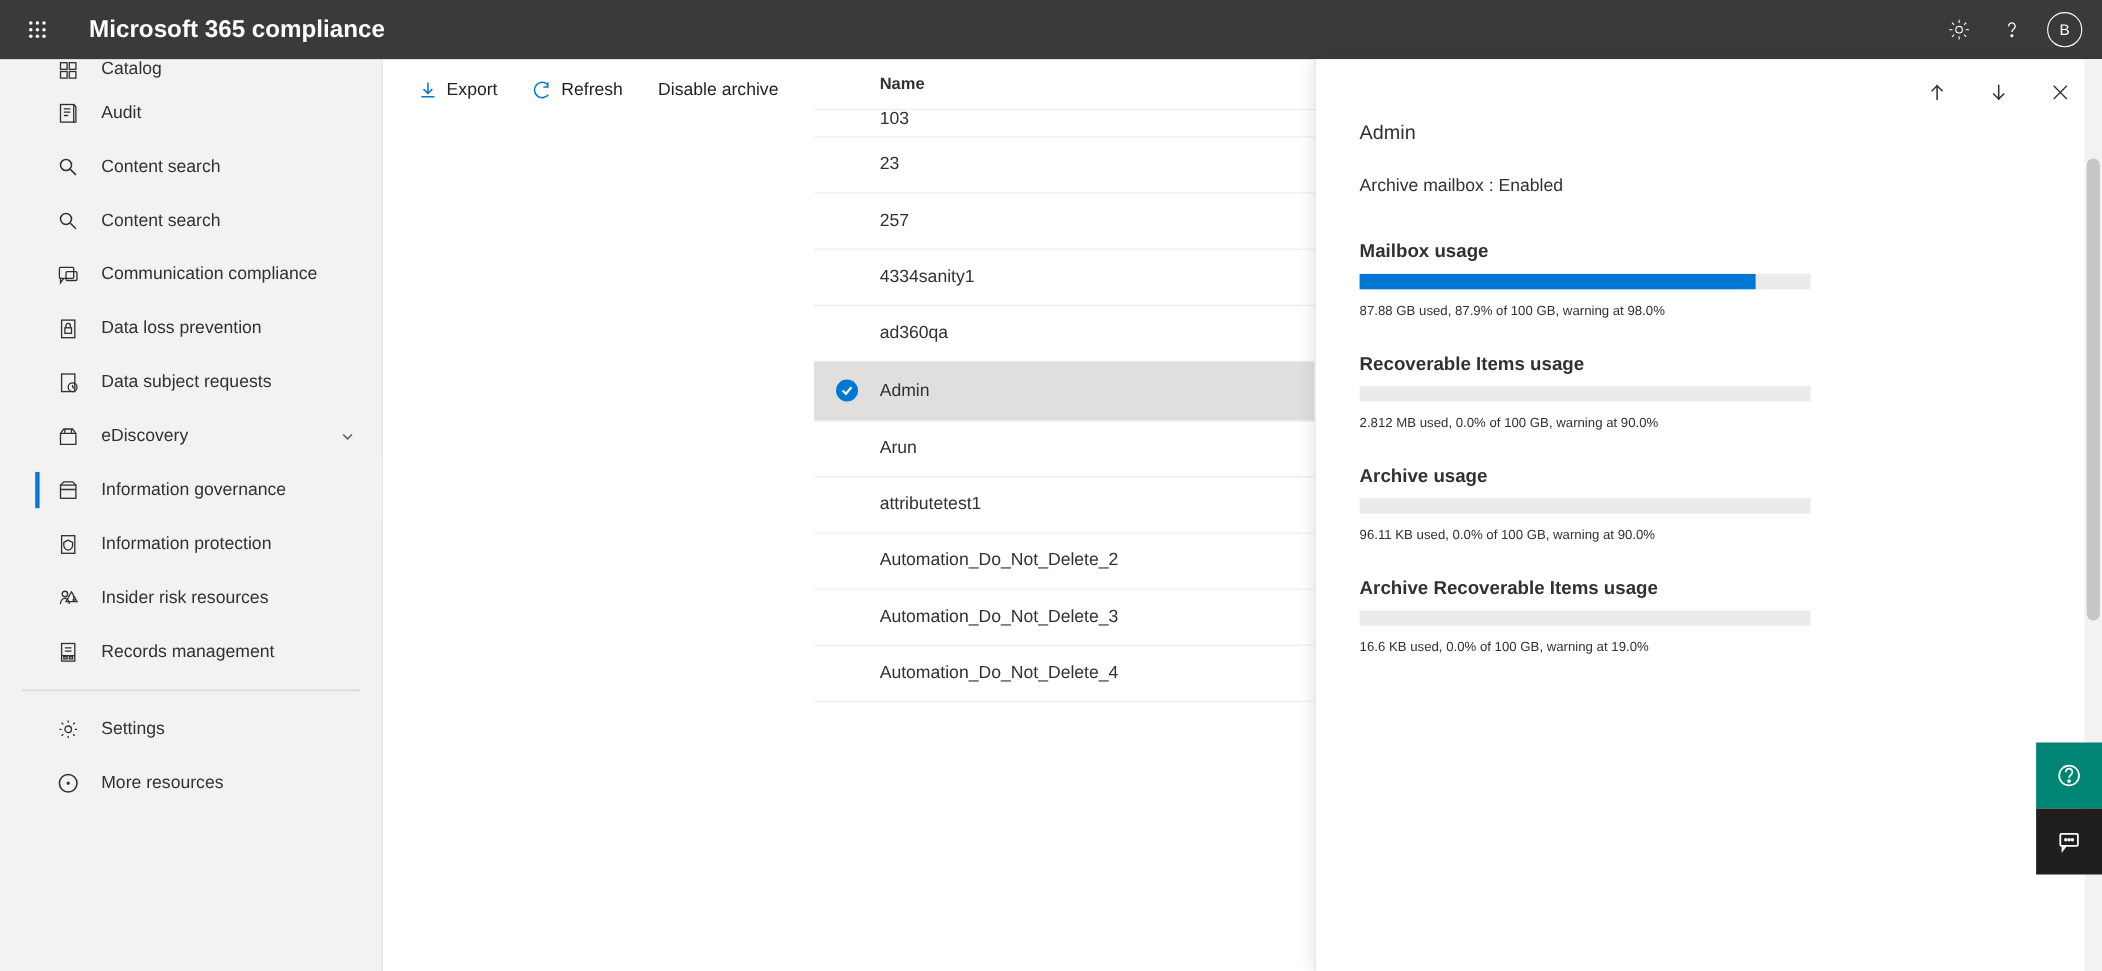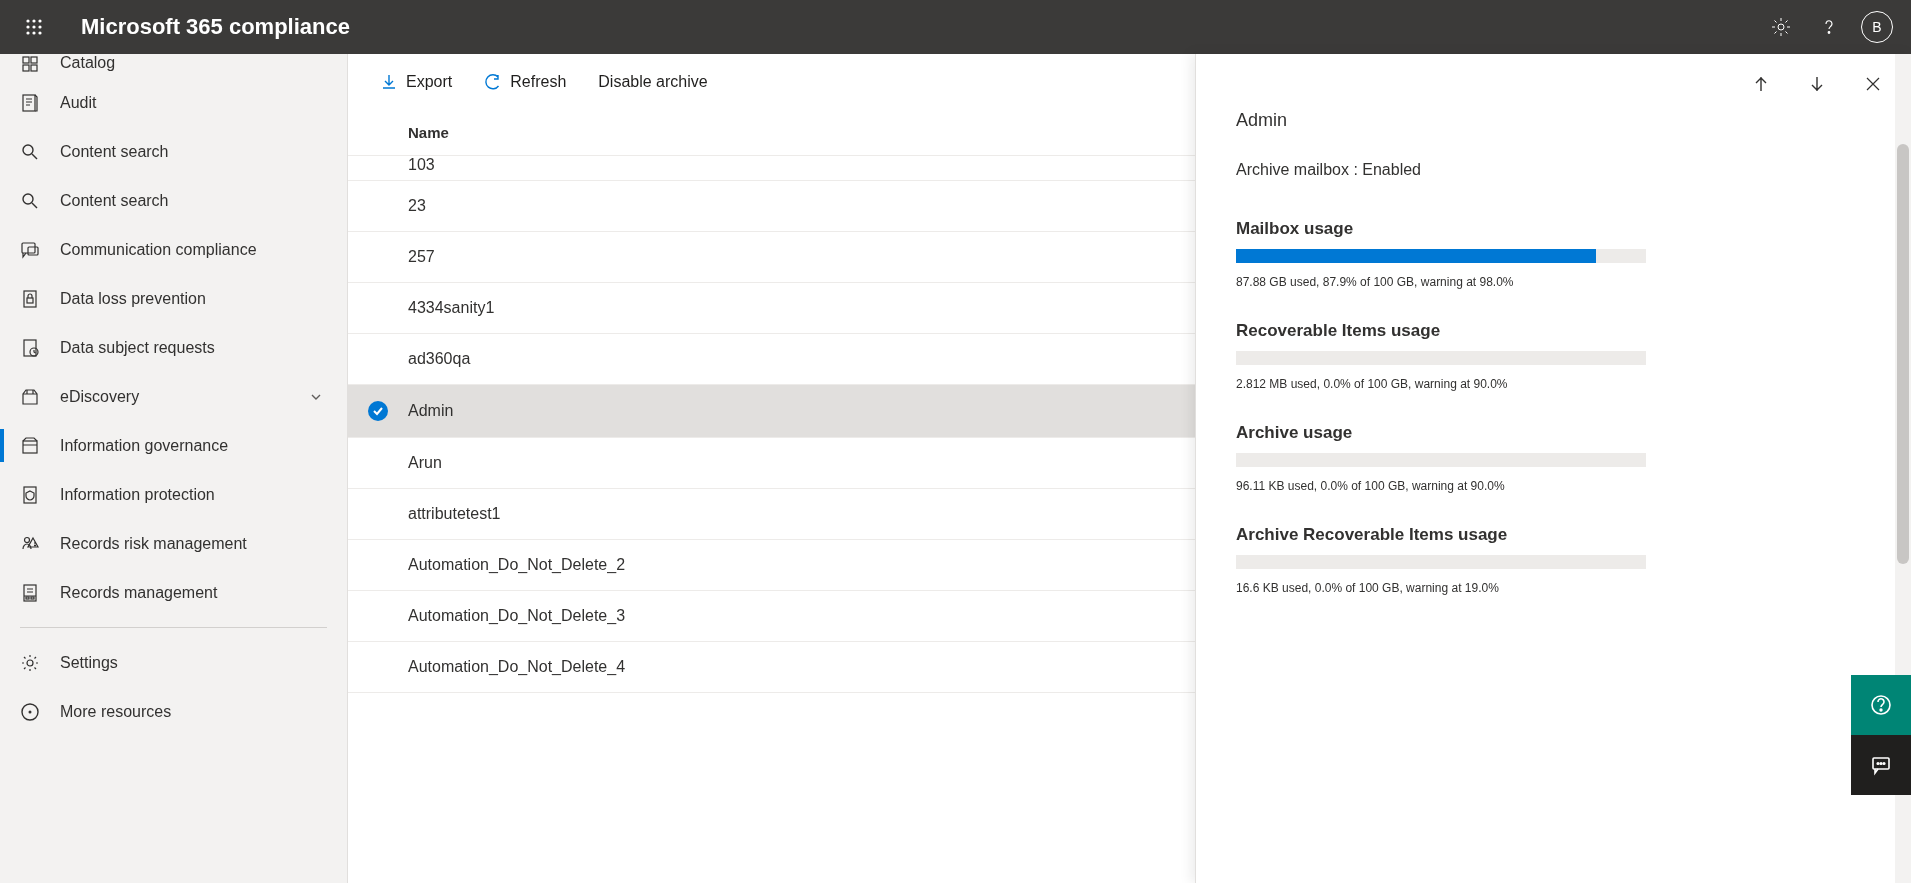--- a/index.html
+++ b/index.html
@@ -12,31 +12,31 @@
   .topbar .title { font-size: 22px; font-weight: 700; margin-left: 23px; }
   .topbar .spacer { flex: 1; }
   .topbar .iconbtn { width: 48px; height: 48px; display: flex; align-items: center; justify-content: center; cursor: pointer; }
   .avatar-circle { width: 32px; height: 32px; border-radius: 50%; border: 1px solid #fff; display:flex; align-items:center; justify-content:center; font-size: 14px; }
 
   .body { flex: 1; display: flex; min-height: 0; }
 
   
   .sidebar { width: 348px; background: #f3f2f1; border-right: 1px solid #e1dfdd; overflow: hidden; padding-top: 0; }
   .nav-list { list-style: none; }
-  .nav-item { display: flex; align-items: center; height: 49px; padding-left: 20px; cursor: pointer; position: relative; }
+  .nav-item { display: flex; align-items: center; height: 49px; padding-left: 20px; cursor: pointer; position: relative; margin-left: 32px; }
   .nav-item.partial { height: 24px; align-items: flex-start; overflow: hidden; }
   .nav-item .icon-slot { width: 40px; display: flex; align-items: center; justify-content: flex-start; color: #323130; }
   .nav-item .label { font-size: 16px; }
   .nav-item.selected { background: #f3f2f1; }
   .nav-item.selected::before { content:""; position:absolute; left:0; top:8px; bottom:8px; width:4px; background:#0078d4; }
   .nav-item .chevron { margin-left: auto; margin-right: 24px; color:#605e5c; }
   .nav-divider { height: 1px; background: #d2d0ce; margin: 10px 20px; }
 
   
-  .main { flex: 1; display: flex; flex-direction: column; min-width: 0; position: relative; background: #fff; }
+  .main { flex: 1; display: flex; flex-direction: row; min-width: 0; position: relative; background: #fff; }
   .cmdbar { height: 56px; display: flex; align-items: center; padding: 0 20px; gap: 8px; }
   .cmdbtn { display: flex; align-items: center; height: 40px; padding: 0 12px; gap: 8px; cursor: pointer; font-size: 16px; color:#201f1e; }
   .cmdbtn .ci { color:#0078d4; display:flex; }
   .cmdbtn.plain { color:#201f1e; }
   .table-wrap { flex:1; overflow:auto; }
   table { border-collapse: collapse; width: 100%; }
   th { text-align: left; font-weight: 600; font-size: 15px; padding: 14px 12px; border-bottom: 1px solid #edebe9; }
   th.col-check { width: 60px; }
   th.col-name { padding-left: 0; }
   th.col-more { width: 50px; }
@@ -220,21 +220,21 @@
           <li class="nav-item">
             <span class="icon-slot">
               <svg width="20" height="20" viewBox="0 0 20 20" fill="none" stroke="#323130" stroke-width="1.2">
                 <circle cx="7" cy="6" r="2.5"></circle>
                 <path d="M3 15c0-3 2-5 4-5s4 2 4 5"></path>
                 <path d="M13 4l5 9h-10z"></path>
                 <path d="M15 8v2"></path>
                 <circle cx="15" cy="11.5" r="0.5" fill="#323130"></circle>
               </svg>
             </span>
-            <span class="label">Records risk management</span>
+            <span class="label">Insider risk resources</span>
           </li>
           <li class="nav-item">
             <span class="icon-slot">
               <svg width="20" height="20" viewBox="0 0 20 20" fill="none" stroke="#323130" stroke-width="1.2">
                 <rect x="4" y="2" width="12" height="16"></rect>
                 <path d="M4 13h12M7 6h6M7 9h6"></path>
                 <rect x="6" y="14" width="3" height="2"></rect>
                 <rect x="11" y="14" width="3" height="2"></rect>
               </svg>
             </span>

